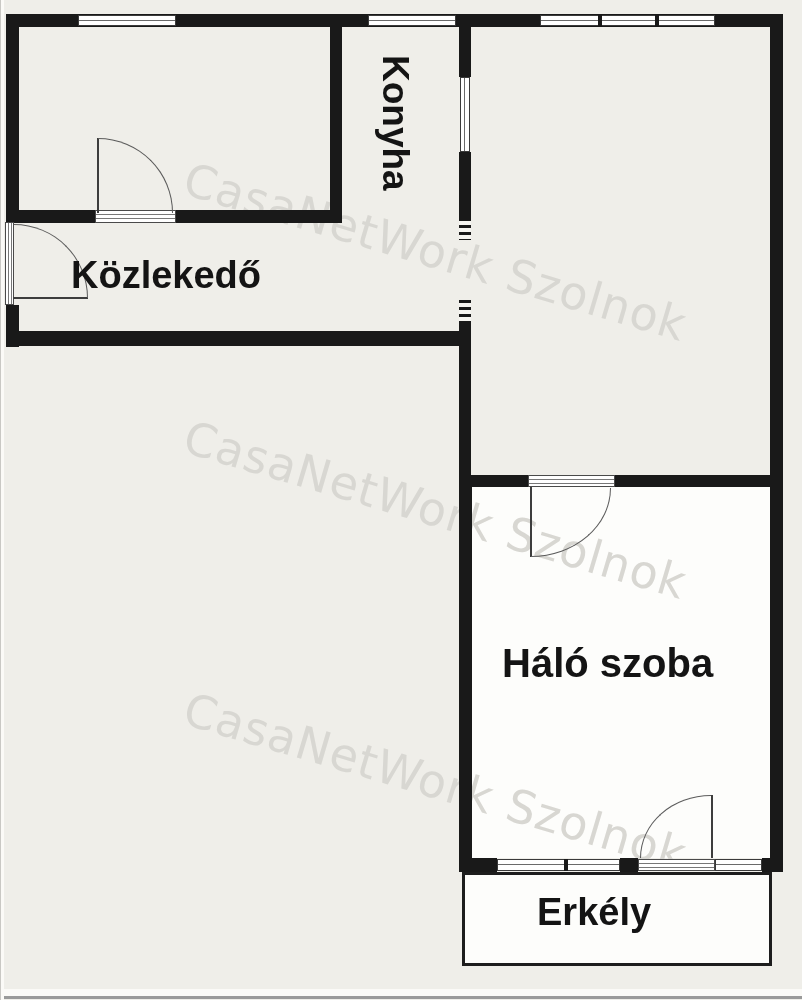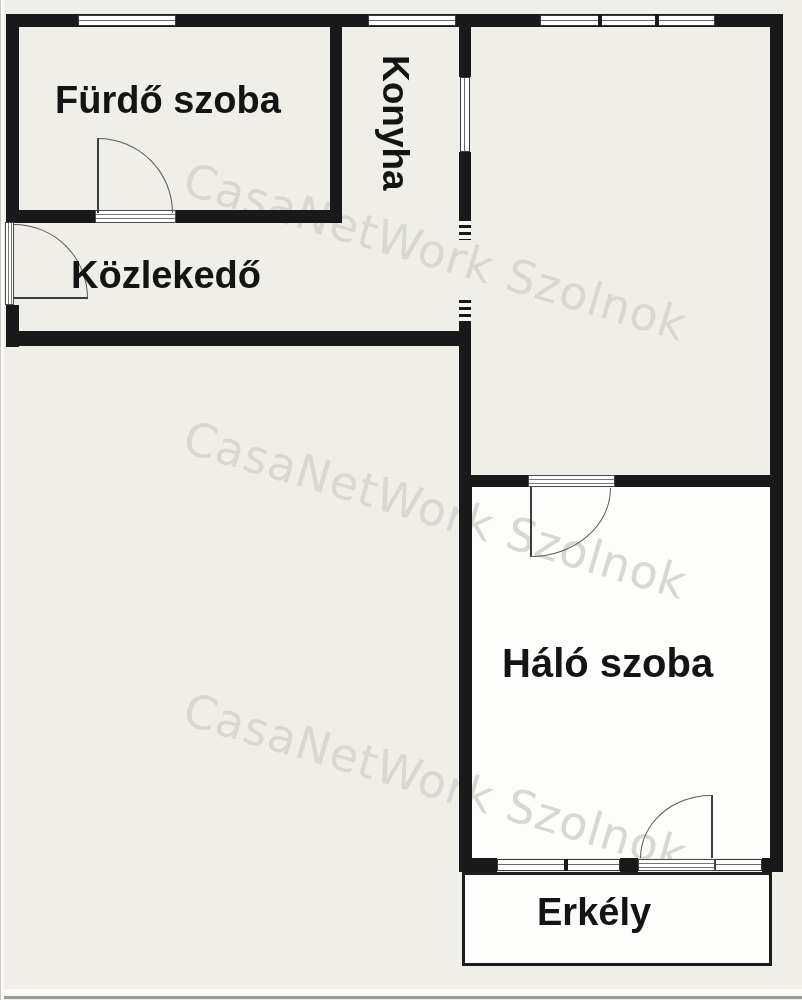--- a/index.html
+++ b/index.html
@@ -93,21 +93,20 @@
   <div class="arc tr" style="left:14px;top:224px;width:74px;height:74px;"></div>
 
   <div class="sill h" style="left:528px;top:475px;width:87px;height:12px;"></div>
   <div class="leaf" style="left:530px;top:487px;width:2px;height:70px;"></div>
   <div class="arc br" style="left:531px;top:488px;width:80px;height:69px;"></div>
 
   <div class="sill h" style="left:638px;top:859px;width:77px;height:12px;"></div>
   <div class="leaf" style="left:711px;top:795px;width:2px;height:63px;"></div>
   <div class="arc tl" style="left:640px;top:795px;width:71px;height:63px;"></div>
 
-  <div class="label" style="left:55px;top:81px;font-size:38px;">Fürdő szoba</div>
   <div class="label vert" style="left:377px;top:55px;font-size:37px;">Konyha</div>
   <div class="label" style="left:71px;top:256px;font-size:38px;">Közlekedő</div>
   <div class="label" style="left:537px;top:893px;font-size:38px;">Erkély</div>
   <div class="label" style="left:502px;top:643px;font-size:40px;">Háló szoba</div>
 
   <div class="edge" style="left:0;top:989px;width:802px;height:7px;background:#fbfaf7;"></div>
   <div class="edge" style="left:0;top:996px;width:802px;height:3px;background:#9a9a9a;"></div>
   <div class="edge" style="left:0;top:0;width:4px;height:1000px;background:#fbfaf7;"></div>
   <div class="edge" style="left:0;top:0;width:1px;height:1000px;background:#c9c8c4;"></div>
 

